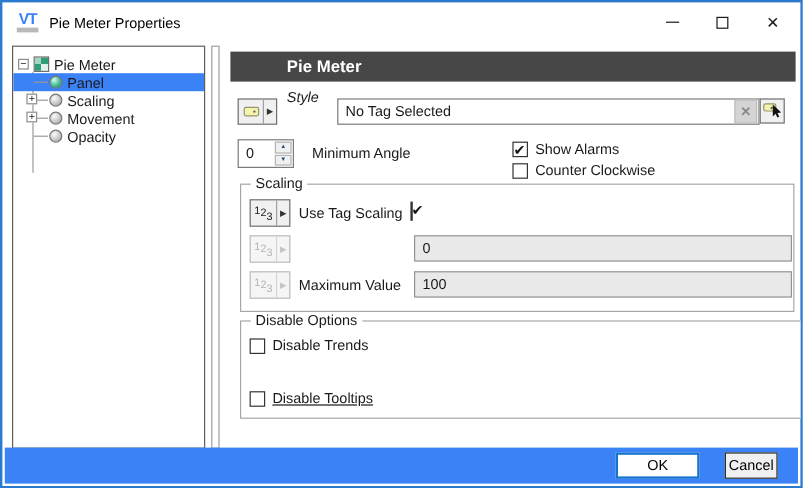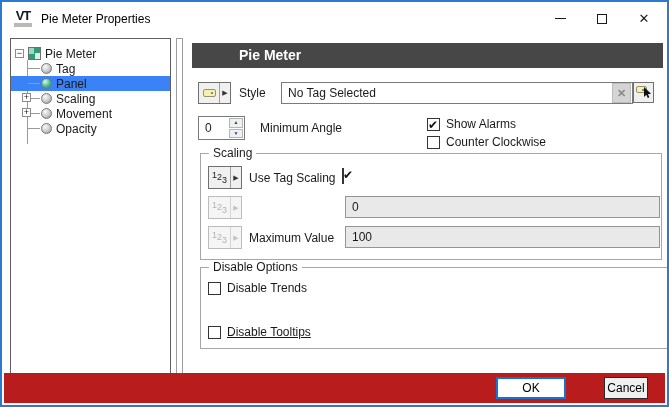--- a/index.html
+++ b/index.html
@@ -6,21 +6,21 @@
   html,body { background:#bfbfbf; }
   body { font-family:"Liberation Sans", sans-serif; }
   .window {
     position:relative; width:669px; height:407px; background:#fff;
     border:2px solid #2a7ad0; overflow:hidden;
     font-size:12px; color:#1a1a1a;
   }
   
   .titlebar { position:absolute; left:2px; top:2px; right:2px; height:29px; background:#fff; display:flex; align-items:center; }
   .vt-logo { margin-left:9px; display:flex; flex-direction:column; align-items:center; width:20px; }
-  .vt-logo .vt-text { color:#0f172a; font-weight:bold; font-size:13px; line-height:12px; letter-spacing:-1px; }
+  .vt-logo .vt-text { color:#3b82f6; font-weight:bold; font-size:13px; line-height:12px; letter-spacing:-1px; }
   .vt-logo .vt-bar { width:18px; height:4px; background:#b9b9b9; margin-top:1px; }
   .win-title { margin-left:8px; font-size:12px; color:#000; }
   .win-controls { margin-left:auto; display:flex; height:100%; }
   .win-btn { width:42px; display:flex; align-items:center; justify-content:center; color:#1a1a1a; cursor:default; }
   .glyph-min { width:11px; height:1px; background:#1a1a1a; }
   .glyph-max { width:10px; height:10px; border:1px solid #1a1a1a; background:transparent; }
   .glyph-close { font-size:13px; line-height:13px; }
   
   .tree {
     position:absolute; left:8px; top:36px; width:161px; height:336px;
@@ -81,22 +81,22 @@
   .cb.checked::after { content:"\2714"; position:absolute; left:0px; top:-1px; font-size:12px; color:#111; }
   
   .group { position:absolute; border:1px solid #a7a7a7; background:#fff; }
   .group-title { position:absolute; top:-8px; left:8px; background:#fff; padding:0 4px; font-size:12px; }
   
   .clear-btn { background:#d4d4d4; border:1px solid #bcbcbc; color:#8a8a8a; font-weight:bold; font-size:11px; display:flex; align-items:center; justify-content:center; }
   .select-tag-btn { position:relative; background:#f0f0f0; border:1px solid #707070; }
   .select-tag-btn .tag-glyph { position:absolute; left:2px; top:3px; width:11px; height:7px; }
   .select-tag-btn svg { position:absolute; right:1px; top:4px; }
   
-  .footer { position:absolute; left:2px; right:2px; bottom:2px; height:30px; background:#b91c1c;
-    display:flex; align-items:center; justify-content:flex-end; gap:38px; padding-right:17px; }
+  .footer { position:absolute; left:2px; right:2px; bottom:2px; height:30px; background:#3b82f6;
+    display:flex; align-items:center; justify-content:flex-end; gap:21px; padding-right:17px; }
   .btn { height:22px; font-size:12px; font-family:"Liberation Sans",sans-serif; color:#000; display:flex; align-items:center; justify-content:center; }
   .btn-ok { width:70px; background:#ffffff; border:2px solid #1574cf; }
   .btn-cancel { width:44px; background:#f0f0f0; border:1px solid #2b2b2b; }
   label { cursor:default; }
 </style>
 </head>
 <body>
 
 <div class="window">
 
@@ -121,24 +121,20 @@
 
   <div class="tree">
     <div class="tree-vline"></div>
 
     <div class="trow root">
       <span class="expander">−</span>
       <span class="node-icon icon-piemeter"></span>
       <span class="tlabel">Pie Meter</span>
     </div>
 
-    <div class="trow child">
-      <span class="node-icon sphere"></span>
-      <span class="tlabel">Tag</span>
-    </div>
 
     <div class="trow child selected">
       <span class="node-icon sphere green"></span>
       <span class="tlabel">Panel</span>
     </div>
 
 
     <div class="trow child">
       <span class="expander abs">+</span>
       <span class="node-icon sphere"></span>
@@ -162,21 +158,21 @@
   <div class="hdr">
     <span>Pie Meter</span>
   </div>
 
   <div class="abs split-btn" style="left:196px; top:80px; width:33px; height:22px;">
     <span class="split-main">
         <span class="tag-glyph"></span>
       </span>
     <span class="split-arrow">▶</span>
   </div>
-  <label class="abs" style="left:237px; top:84px;">Style</label>
+  <label class="abs" style="left:237px; top:72px;font-style:italic;">Style</label>
   <input class="abs tb" style="left: 279px; top: 80px; width: 352px; height: 22px;" value="No Tag Selected">
   <div class="abs clear-btn" style="left:610px; top:81px; width:19px; height:20px;">
     <span>✕</span>
   </div>
   <div class="abs select-tag-btn" style="left:631px; top:80px; width:21px; height:21px;">
     <span class="tag-glyph"></span>
     <svg width="9" height="12" viewBox="0 0 9 12">
       <path d="M1 0 L1 10 L3.3 7.8 L4.8 11 L6.4 10.2 L4.9 7.2 L8 6.8 Z" fill="#111"></path>
     </svg>
   </div>

